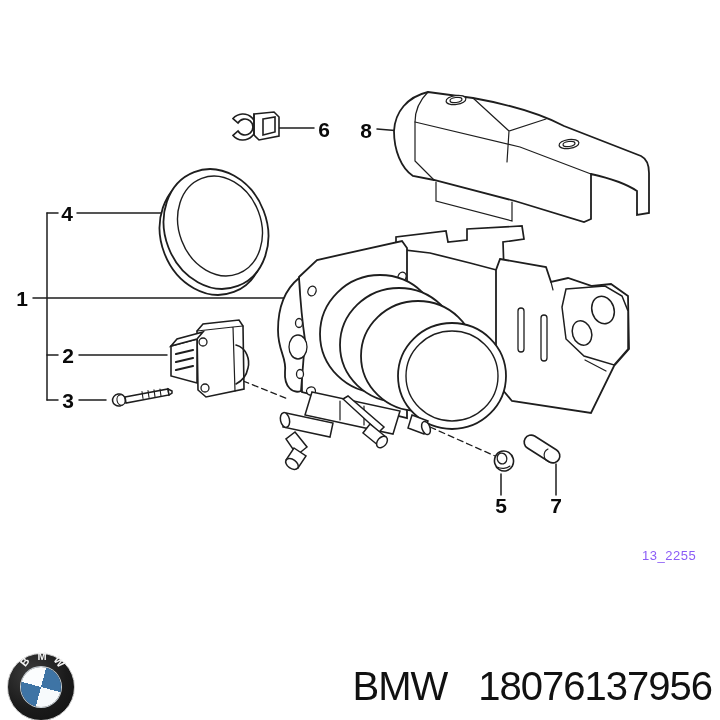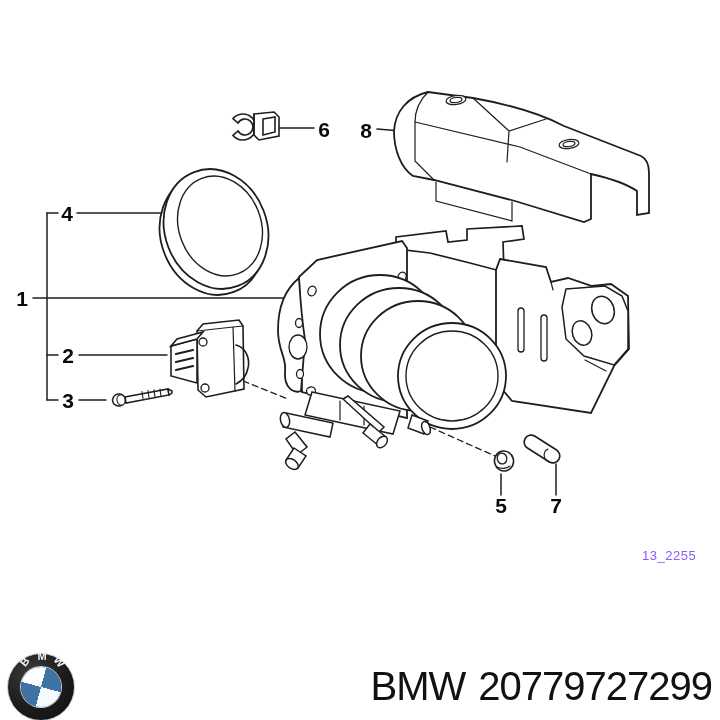--- a/index.html
+++ b/index.html
@@ -19,21 +19,21 @@
   .co-4{left:67px;top:213px;}
   .co-5{left:501px;top:505px;}
   .co-6{left:324px;top:129px;}
   .co-7{left:556px;top:505px;}
   .co-8{left:366px;top:130px;}
   .drawing-code{
     position:absolute;left:642px;top:548px;font-size:13px;color:#8b5cf6;
     letter-spacing:0.5px;
   }
   .footer-part{
-    position:absolute;right:8px;top:666px;display:flex;gap:13px;
+    position:absolute;right:8px;top:666px;display:flex;gap:31px;
     font-size:40px;font-weight:400;color:#111111;line-height:1;
     letter-spacing:-1px;white-space:nowrap;
   }
   .roundel{
     position:absolute;left:7px;top:653px;width:68px;height:68px;border-radius:50%;
     background:radial-gradient(circle at 35% 30%, #3c3c3c 0%, #1b1b1b 55%, #101010 100%);
     border:1px solid #cccccc;box-sizing:border-box;
   }
   .roundel-center{
     position:absolute;left:50%;top:50%;width:40px;height:40px;margin:-20px 0 0 -20px;
@@ -202,16 +202,16 @@
 
   <div class="roundel">
     <span class="roundel-letter rl-b">B</span>
     <span class="roundel-letter rl-m">M</span>
     <span class="roundel-letter rl-w">W</span>
     <div class="roundel-center"></div>
   </div>
 
   <div class="footer-part">
     <span>BMW</span>
-    <span>20779727299</span>
+    <span>18076137956</span>
   </div>
 
 </div>
 
 </body></html>

